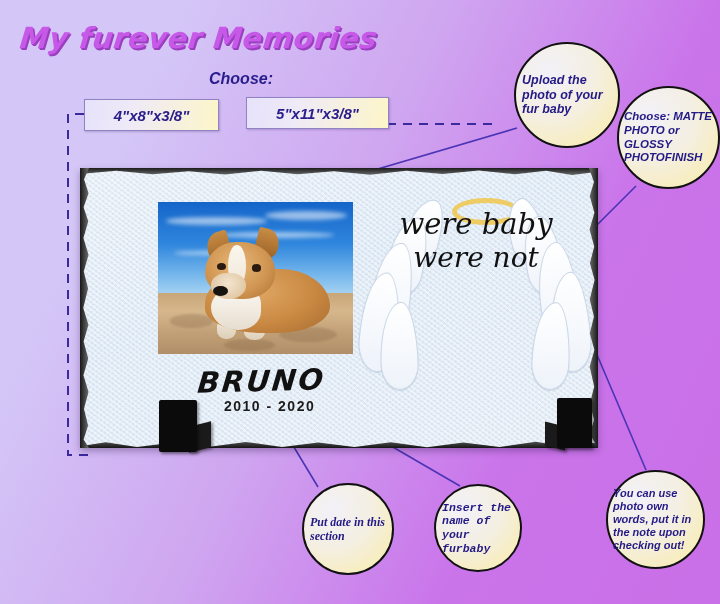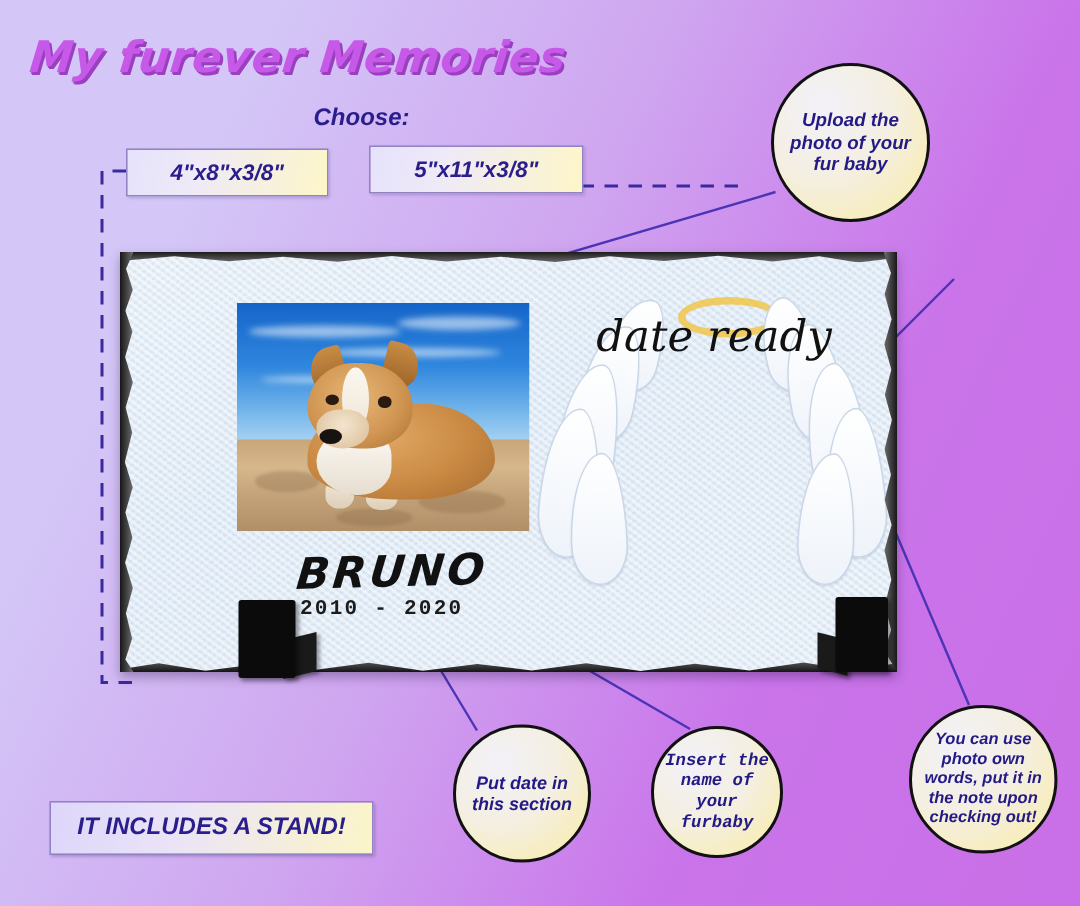--- a/index.html
+++ b/index.html
@@ -49,28 +49,28 @@
     display:flex;align-items:center;justify-content:center;
     font-size:16px;font-weight:700;font-style:italic;color:#2a1d8c;
     white-space:nowrap;
   }
 
   
   .bubble{
     position:absolute;border-radius:50%;
     border:2px solid #111;
     background:radial-gradient(circle at 32% 28%,#f2f1f8 0%,#f4efe2 45%,#f7edbe 78%,#f3e7b4 100%);
-    display:flex;align-items:center;justify-content:center;text-align:center;
+    display:flex;align-items:center;justify-content:center;
     color:#241a86;font-weight:700;font-style:italic;
     line-height:1.18;
     box-sizing:border-box;
   }
   #bub-upload{left:514px;top:42px;width:106px;height:106px;font-size:12.5px;padding:6px;}
   #bub-finish{left:617px;top:86px;width:103px;height:103px;font-size:11.5px;padding:5px;}
-  #bub-date{left:302px;top:483px;width:92px;height:92px;font-size:12px;padding:6px;}
+  #bub-date{left:302px;top:483px;width:92px;height:92px;font-size:12px;padding:6px;font-family:Liberation Serif, serif;}
   #bub-name{left:434px;top:484px;width:88px;height:88px;font-size:11.5px;padding:6px;font-family:Liberation Mono, monospace;}
   #bub-words{left:606px;top:470px;width:99px;height:99px;font-size:11px;padding:5px;}
 
   
   .slate-wrap{position:absolute;left:80px;top:168px;width:518px;height:280px;}
   .slate{
     position:absolute;inset:0;
     background:
       linear-gradient(160deg,#e9f1f8 0%,#dfeaf6 40%,#e6eef7 100%);
     box-shadow:0 3px 7px rgba(40,20,70,.35);
@@ -129,23 +129,23 @@
 
   
   .petname{
     position:absolute;left:118px;top:196px;
     font-size:29px;font-weight:700;font-style:italic;
     color:#111;letter-spacing:2px;
     transform:skewX(-7deg) rotate(-1.5deg);
     font-family:"DejaVu Sans",sans-serif;
   }
   .petdates{
-    position:absolute;left:120px;top:230px;
+    position:absolute;left:144px;top:230px;
     font-size:14px;font-weight:700;color:#1b1b1b;letter-spacing:1.5px;
-    font-family:Liberation Mono, monospace;
+    font-family:Liberation Sans, sans-serif;
   }
 
   
   .wings{position:absolute;left:280px;top:24px;width:230px;height:210px;}
   .wing{position:absolute;top:6px;width:104px;height:190px;}
   .feather{position:absolute;background:linear-gradient(#ffffff,#eef3fa);
     border:1px solid rgba(190,205,225,.8);border-radius:60% 40% 50% 50%/70% 70% 30% 30%;
     box-shadow:0 1px 1px rgba(150,170,195,.35);}
   .halo{position:absolute;left:92px;top:6px;width:58px;height:17px;
     border:5px solid #f0c64a;border-radius:50%;opacity:.85;}
@@ -236,34 +236,35 @@
         <div class="wing" style="right:0;">
           <div class="feather" style="right:46px;top:0;width:34px;height:62px;transform:rotate(-16deg);position:absolute;"></div>
           <div class="feather" style="right:28px;top:18px;width:36px;height:78px;transform:rotate(-12deg);position:absolute;"></div>
           <div class="feather" style="right:12px;top:44px;width:38px;height:92px;transform:rotate(-8deg);position:absolute;"></div>
           <div class="feather" style="right:0px;top:74px;width:38px;height:98px;transform:rotate(-4deg);position:absolute;"></div>
           <div class="feather" style="right:20px;top:104px;width:36px;height:86px;transform:rotate(2deg);position:absolute;"></div>
         </div>
       </div>
 
       <div class="quote">
-        <div class="q2">date ready</div>
+        <div class="q2">were baby</div>
+        <div class="q5">were not</div>
       </div>
 
       <div class="slate-edge edge-top"></div>
       <div class="slate-edge edge-bot"></div>
       <div class="slate-edge edge-left"></div>
       <div class="slate-edge edge-right"></div>
     </div>
   </div>
 
   <div class="stand" id="stand-l-foot"></div>
   <div class="stand" id="stand-l"></div>
   <div class="stand" id="stand-r-foot"></div>
   <div class="stand" id="stand-r"></div>
 
   <div class="bubble" id="bub-upload">Upload the photo of your fur baby</div>
+  <div class="bubble" id="bub-finish">Choose: MATTE PHOTO or GLOSSY PHOTOFINISH</div>
   <div class="bubble" id="bub-date">Put date in this section</div>
   <div class="bubble" id="bub-name">Insert the name of your furbaby</div>
   <div class="bubble" id="bub-words">You can use photo own words, put it in the note upon checking out!</div>
 
-  <div class="stand-box">IT INCLUDES A STAND!</div>
 </div>
 
 </body></html>

